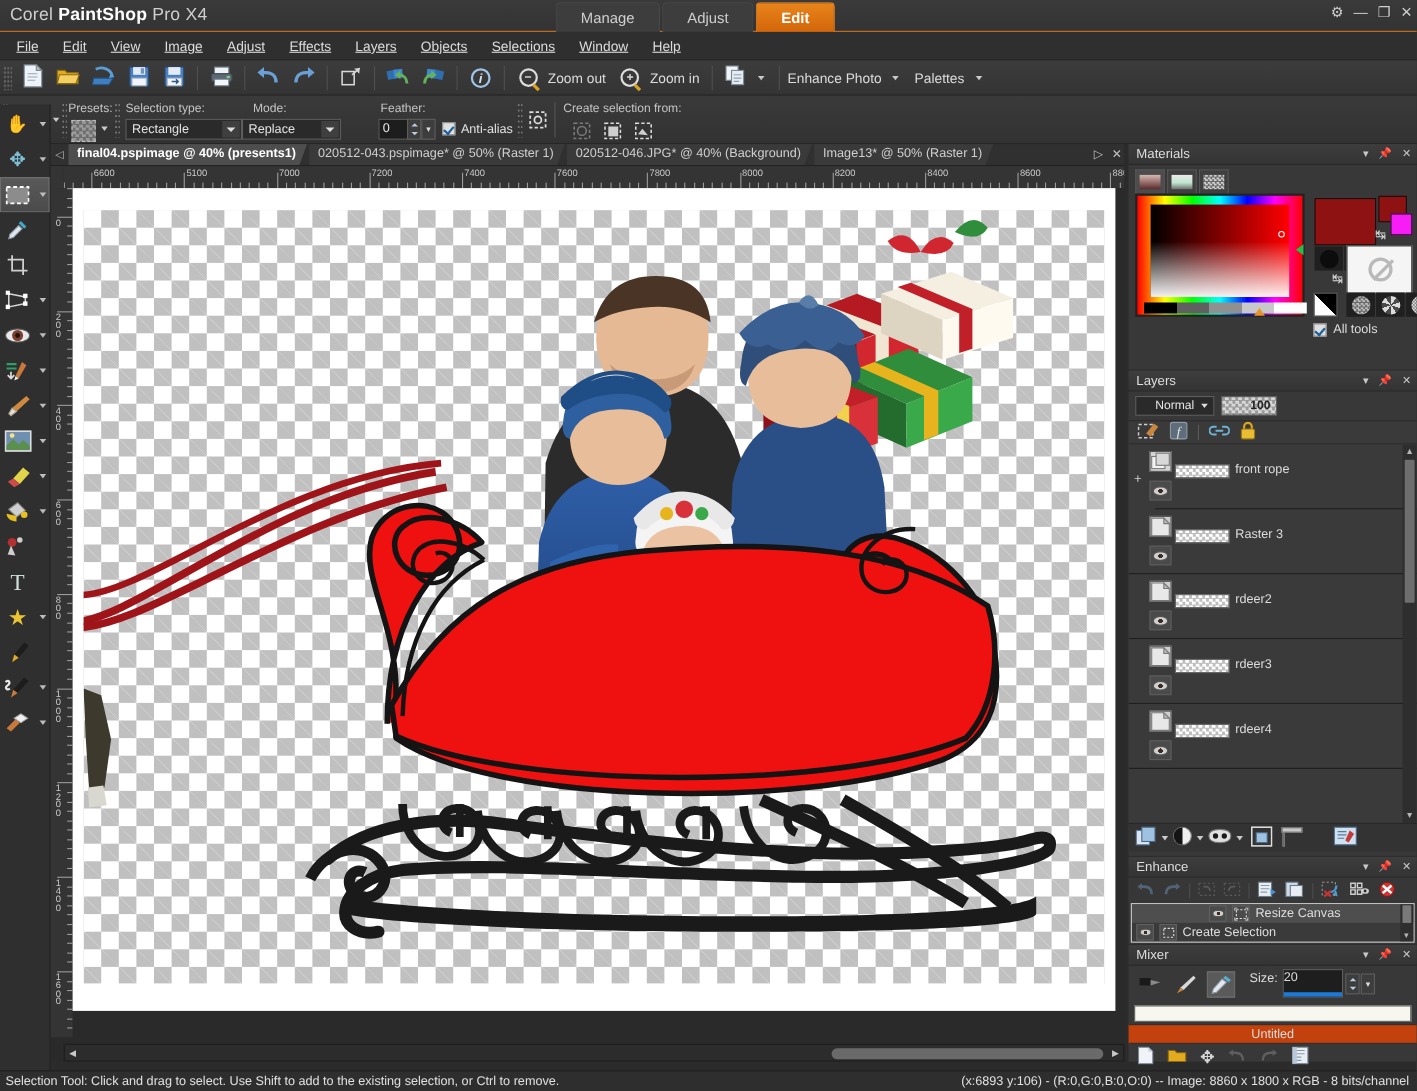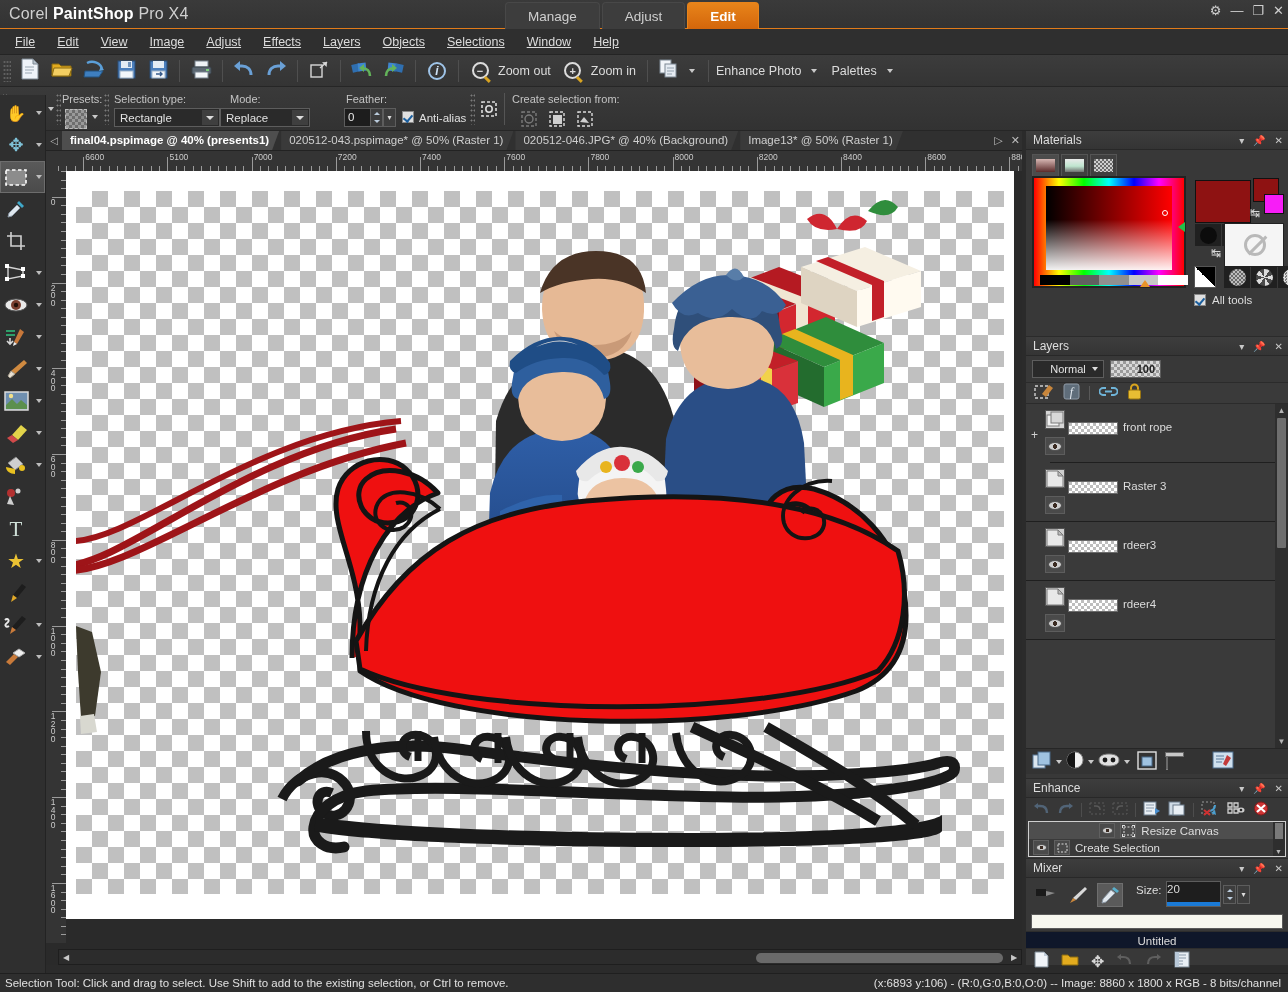--- a/index.html
+++ b/index.html
@@ -223,21 +223,21 @@
 
   
   .mix-row{height:34px;display:flex;align-items:center;gap:6px;padding-left:7px;position:relative;}
   .mix-btn{width:26px;height:24px;display:flex;align-items:center;justify-content:center;font-size:14px;}
   .mix-btn.sel{background:#5a5a5a;box-shadow:inset 0 0 0 1px #6e6e6e;}
   .mix-size{position:absolute;left:110px;top:6px;font-size:11.5px;color:#dcdcdc;}
   .mix-field{position:absolute;left:140px;top:3px;width:55px;height:26px;background:#1e1e1e;border:1px solid #5d5d5d;
     font-size:11.5px;color:#dcdcdc;padding-left:0;line-height:15px;}
   .mix-field .bar{position:absolute;left:0;bottom:0;width:100%;height:4px;background:#1a7ad6;}
   .mix-canvas{height:15px;background:#f7f7ef;margin:2px 5px;border:1px solid #5a5a5a;}
-  .mix-title{height:18px;background:#0f172a;text-align:center;font-size:11.5px;color:#dcdcdc;line-height:18px;border-top:1px solid #2d2d2d;border-bottom:1px solid #2d2d2d;}
+  .mix-title{height:18px;background:#c2410c;text-align:center;font-size:11.5px;color:#dcdcdc;line-height:18px;border-top:1px solid #2d2d2d;border-bottom:1px solid #2d2d2d;}
   .mix-bottom{height:24px;display:flex;align-items:center;gap:12px;padding-left:8px;}
 
   
   .statusbar{position:absolute;left:0;bottom:0;width:1288px;height:19px;background:#2e2e2e;
     border-top:1px solid #1f1f1f;display:flex;align-items:center;}
   .st-left{padding-left:5px;font-size:11.5px;color:#e0e0e0;}
   .st-right{position:absolute;right:7px;font-size:11.5px;color:#e0e0e0;}
   .circ-i{width:18px;height:18px;border-radius:50%;border:2px solid #9fc4e8;color:#cfe2f5;font-size:12px;font-style:italic;
     display:flex;align-items:center;justify-content:center;font-weight:bold;}
   .zoomico{width:17px;height:17px;border-radius:50%;border:2.2px solid #dcdcdc;position:relative;
@@ -1129,20 +1129,31 @@
                   <path d="M12 1v5h5z" fill="#bdbdbd" stroke="#7a7a7a"></path>
                 </svg></div>
             <div class="leye">
                 <span class="eye"></span>
               </div>
             <div class="lthumb"></div>
             <div class="lname">Raster 3</div>
           </div>
 
 
+          <div class="lay-item">
+            <div class="licon"><svg width="18" height="18" viewBox="0 0 18 18">
+                  <path d="M1 1h11l5 5v11H1z" fill="#e8e8e8" stroke="#7a7a7a"></path>
+                  <path d="M12 1v5h5z" fill="#bdbdbd" stroke="#7a7a7a"></path>
+                </svg></div>
+            <div class="leye">
+                <span class="eye"></span>
+              </div>
+            <div class="lthumb"></div>
+            <div class="lname">rdeer2</div>
+          </div>
 
           <div class="lay-item">
             <div class="licon"><svg width="18" height="18" viewBox="0 0 18 18">
                   <path d="M1 1h11l5 5v11H1z" fill="#e8e8e8" stroke="#7a7a7a"></path>
                   <path d="M12 1v5h5z" fill="#bdbdbd" stroke="#7a7a7a"></path>
                 </svg></div>
             <div class="leye">
                 <span class="eye"></span>
               </div>
             <div class="lthumb"></div>

